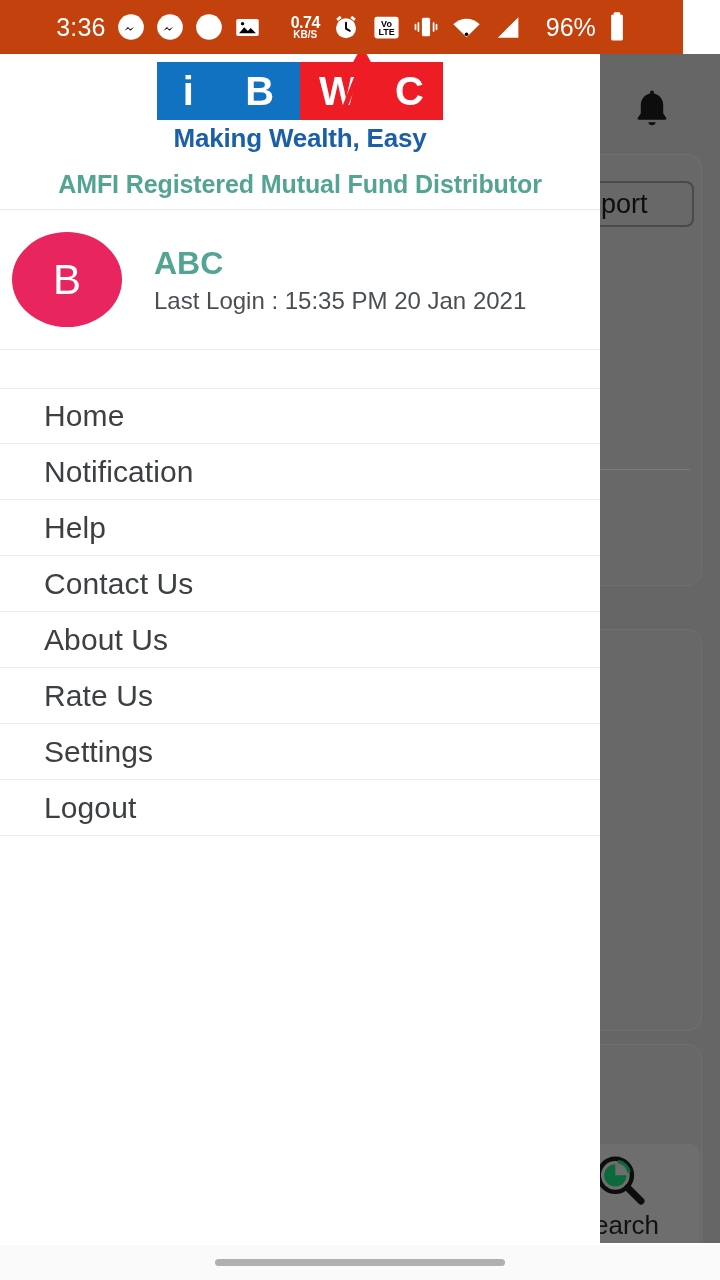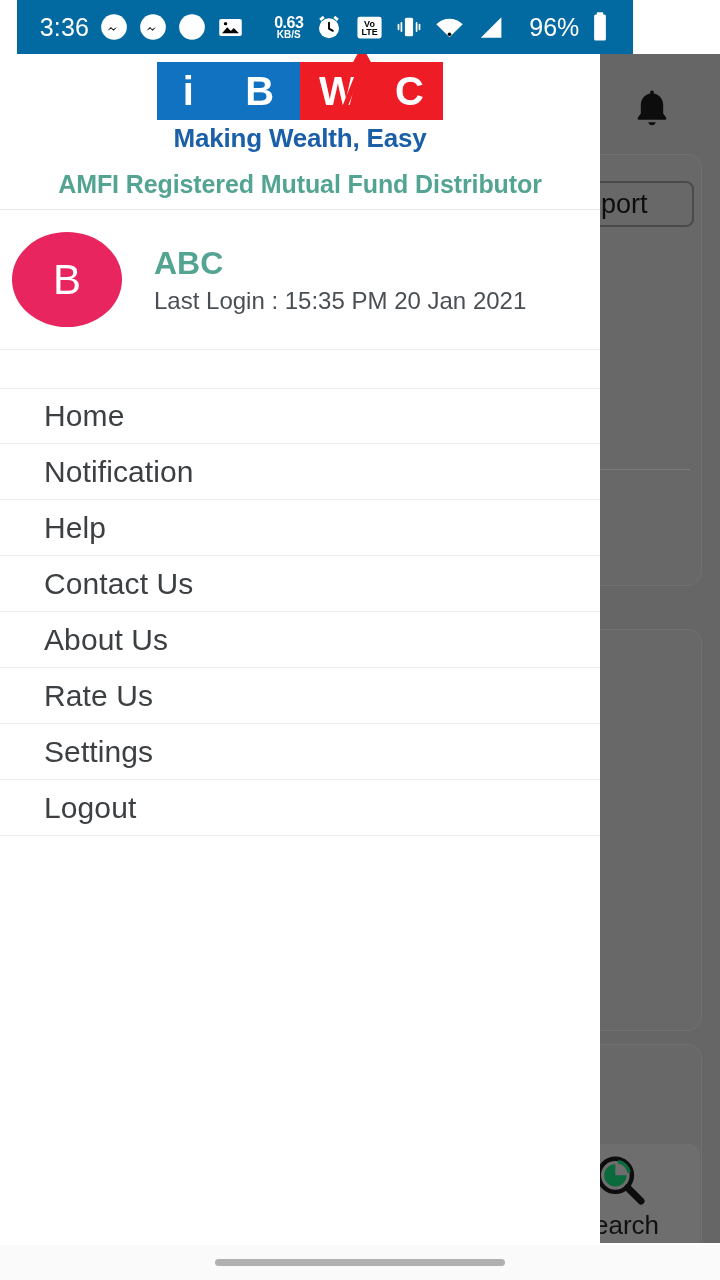--- a/index.html
+++ b/index.html
@@ -11,24 +11,24 @@
     width: 720px;
     height: 1280px;
     overflow: hidden;
     font-family: "Liberation Sans", sans-serif;
     position: relative;
   }
 
   
   .status-bar {
     position: absolute;
-    top: 0; left: 17px;
-    width: 616px;
+    top: 0; left: 0;
+    width: 683px;
     height: 54px;
-    background: #0369a1;
+    background: #c2410c;
     display: flex;
     align-items: center;
     justify-content: center;
     gap: 11px;
     z-index: 60;
   }
   .status-clock {
     color: #ffffff;
     font-size: 25px;
     font-weight: 400;
@@ -322,21 +322,21 @@
     <svg width="27" height="27" viewBox="0 0 24 24">
       <rect x="2" y="4.5" width="20" height="15" rx="1.6" fill="#ffffff"></rect>
       <path d="M4.5 17l4.6-5.3 3.2 3.4 2.6-2.6 4.6 4.5z" fill="#000000"></path>
       <circle cx="7.6" cy="8.6" r="1.5" fill="#000000"></circle>
     </svg>
   </span>
 
   <span class="sb-gap"></span>
 
   <span class="net-speed">
-    <span class="ns-num">0.63</span>
+    <span class="ns-num">0.74</span>
     <span class="ns-unit">KB/S</span>
   </span>
 
   <span class="sb-icon">
     <svg width="30" height="30" viewBox="0 0 24 24">
       <circle cx="12" cy="13" r="8" fill="#ffffff"></circle>
       <path d="M12 8.5v4.8l3.1 1.8" stroke="#000000" stroke-width="1.5" fill="none" stroke-linecap="round"></path>
       <path d="M4.2 5.4l2.9-2.4 1.4 1.7-2.9 2.4z" fill="#ffffff"></path>
       <path d="M19.8 5.4l-2.9-2.4-1.4 1.7 2.9 2.4z" fill="#ffffff"></path>
     </svg>

